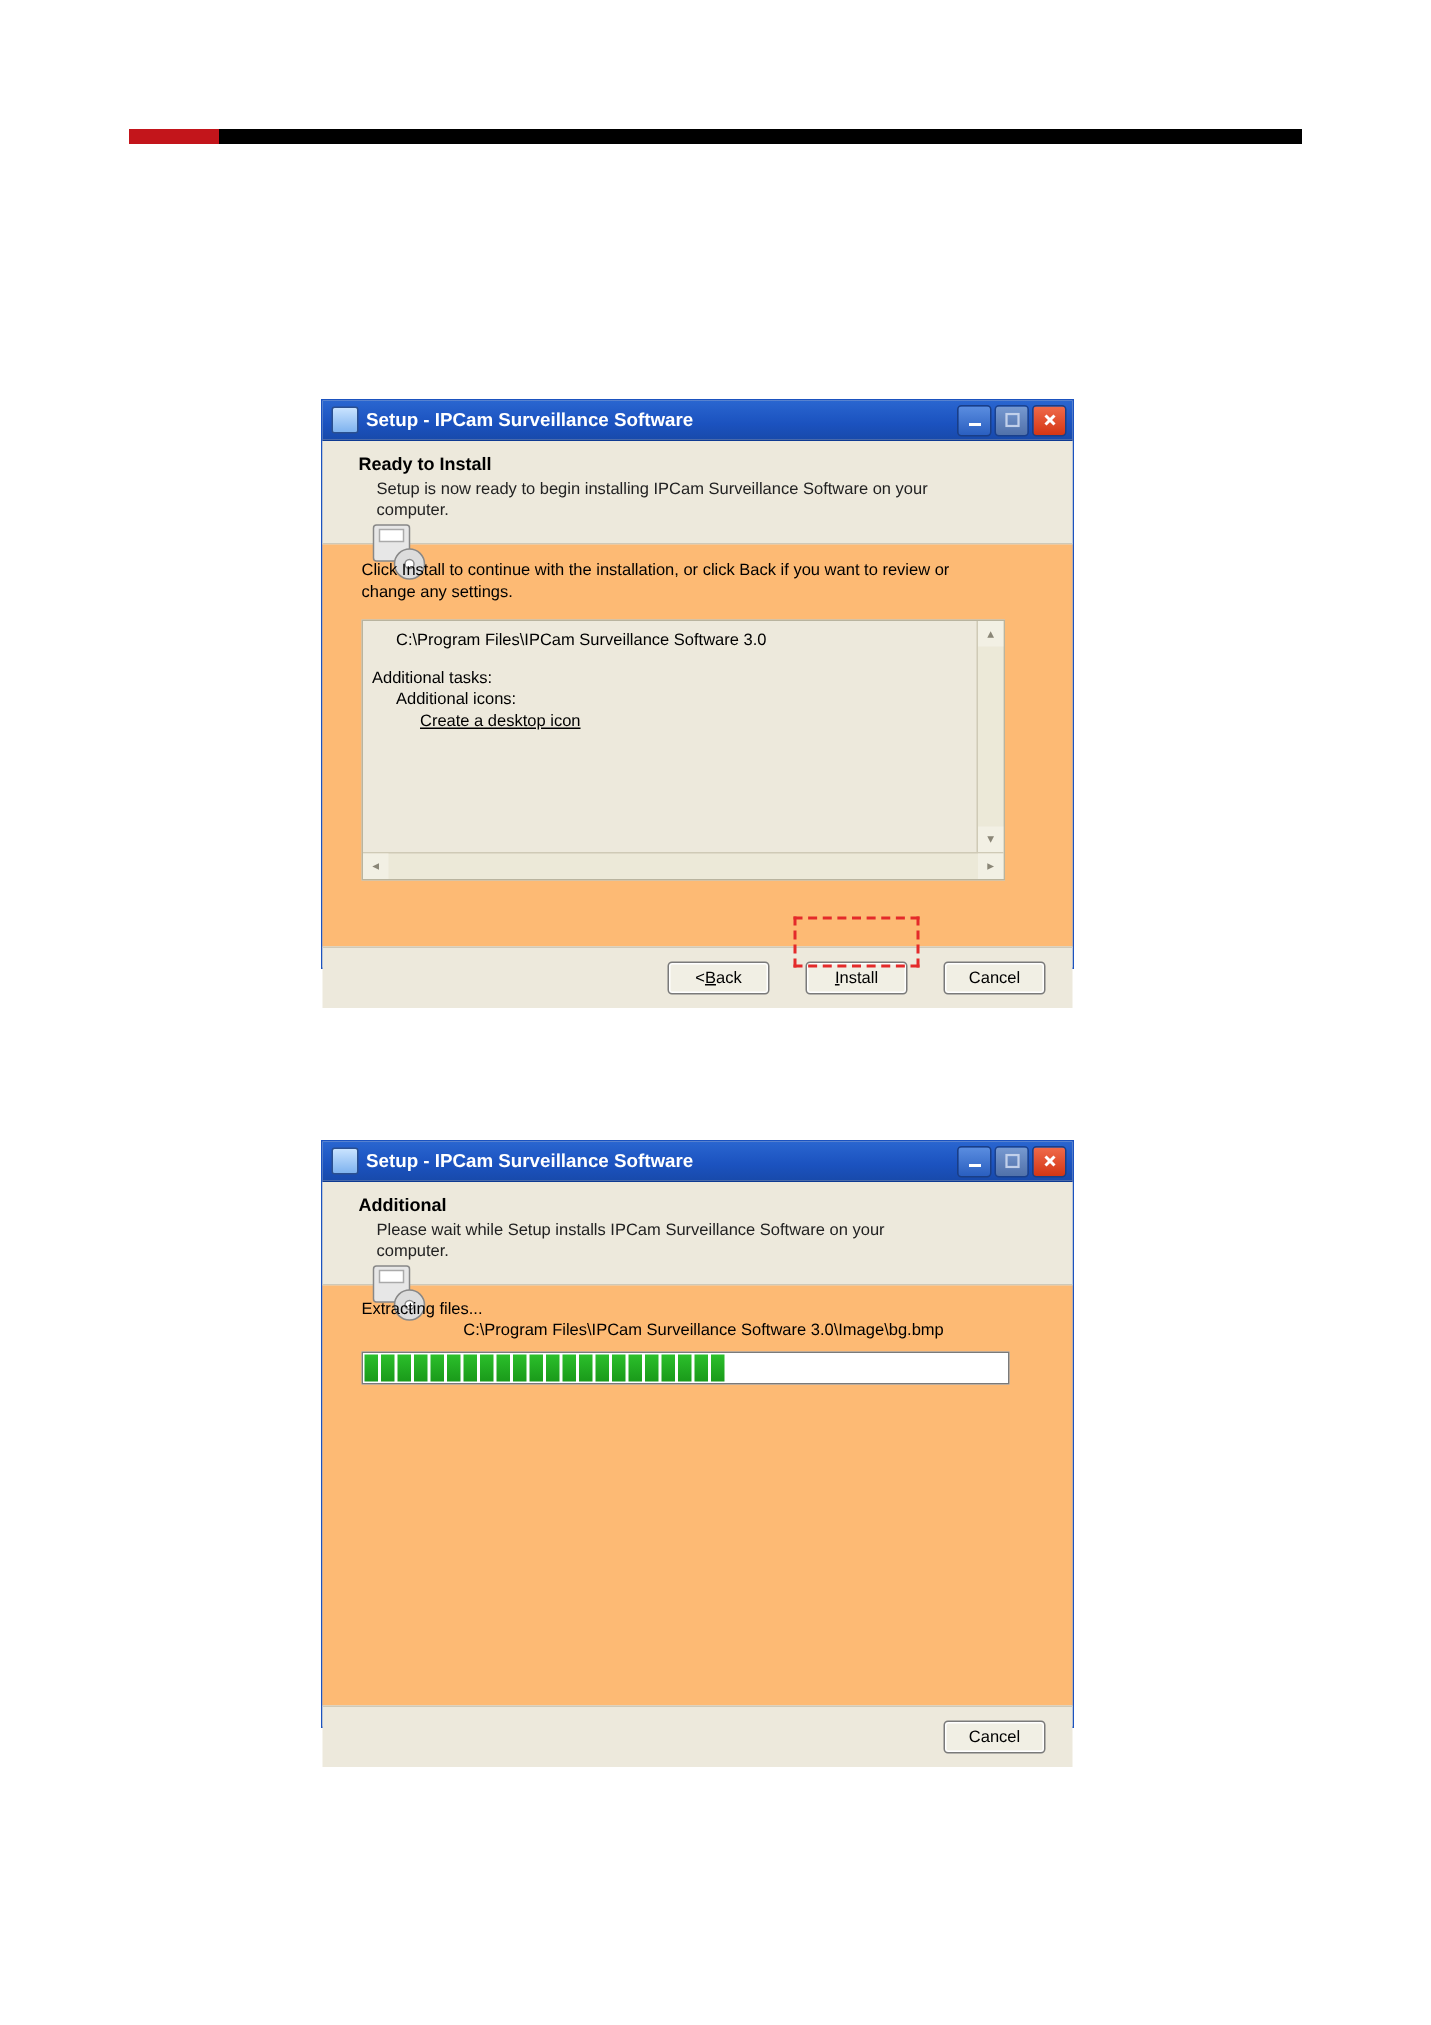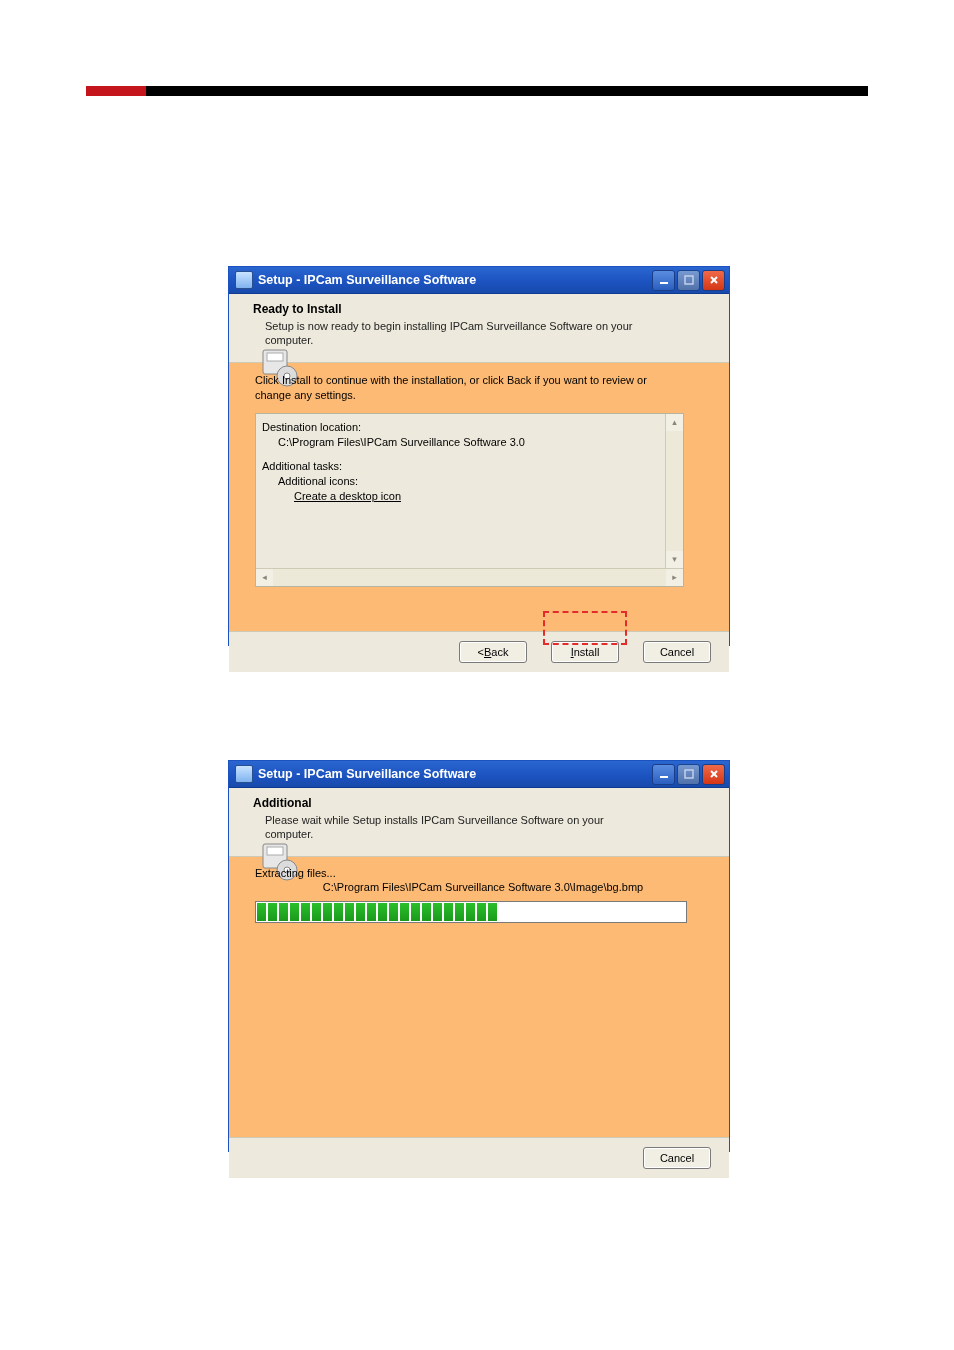--- a/index.html
+++ b/index.html
@@ -32,21 +32,21 @@
   }
   .top-rule .black {
     position: absolute;
     left: 60px; right: 0; top: 0;
     height: 10px;
     background: #000;
   }
 
   .dlg {
     position: absolute;
-    left: 228px;
+    left: 214px;
     width: 500px;
     border: 1px solid #1b52bf;
     background: #ede9dc;
     box-shadow: 0 0 0 1px rgba(0,0,0,0);
   }
   .dlg1 { top: 266px; height: 378px; }
   .dlg2 { top: 760px; height: 390px; }
 
   .titlebar {
     height: 26px;
@@ -266,21 +266,20 @@
           <circle cx="28" cy="28" r="3" fill="#fff" stroke="#888"></circle>
         </svg>
       </div>
     </div>
 
     <div class="body-pane">
       <div class="instr">Click Install to continue with the installation, or click Back if you want to review or change any settings.</div>
 
       <div class="summary-box">
         <div class="summary-content">
-          <div>Destination location:</div>
           <div class="indent1">C:\Program Files\IPCam Surveillance Software 3.0</div>
           <div style="height:10px"></div>
           <div>Additional tasks:</div>
           <div class="indent1">Additional icons:</div>
           <div class="indent2">Create a desktop icon</div>
         </div>
         <div class="vscroll">
           <div class="scroll-btn">▴</div>
           <div class="scroll-btn">▾</div>
         </div>

